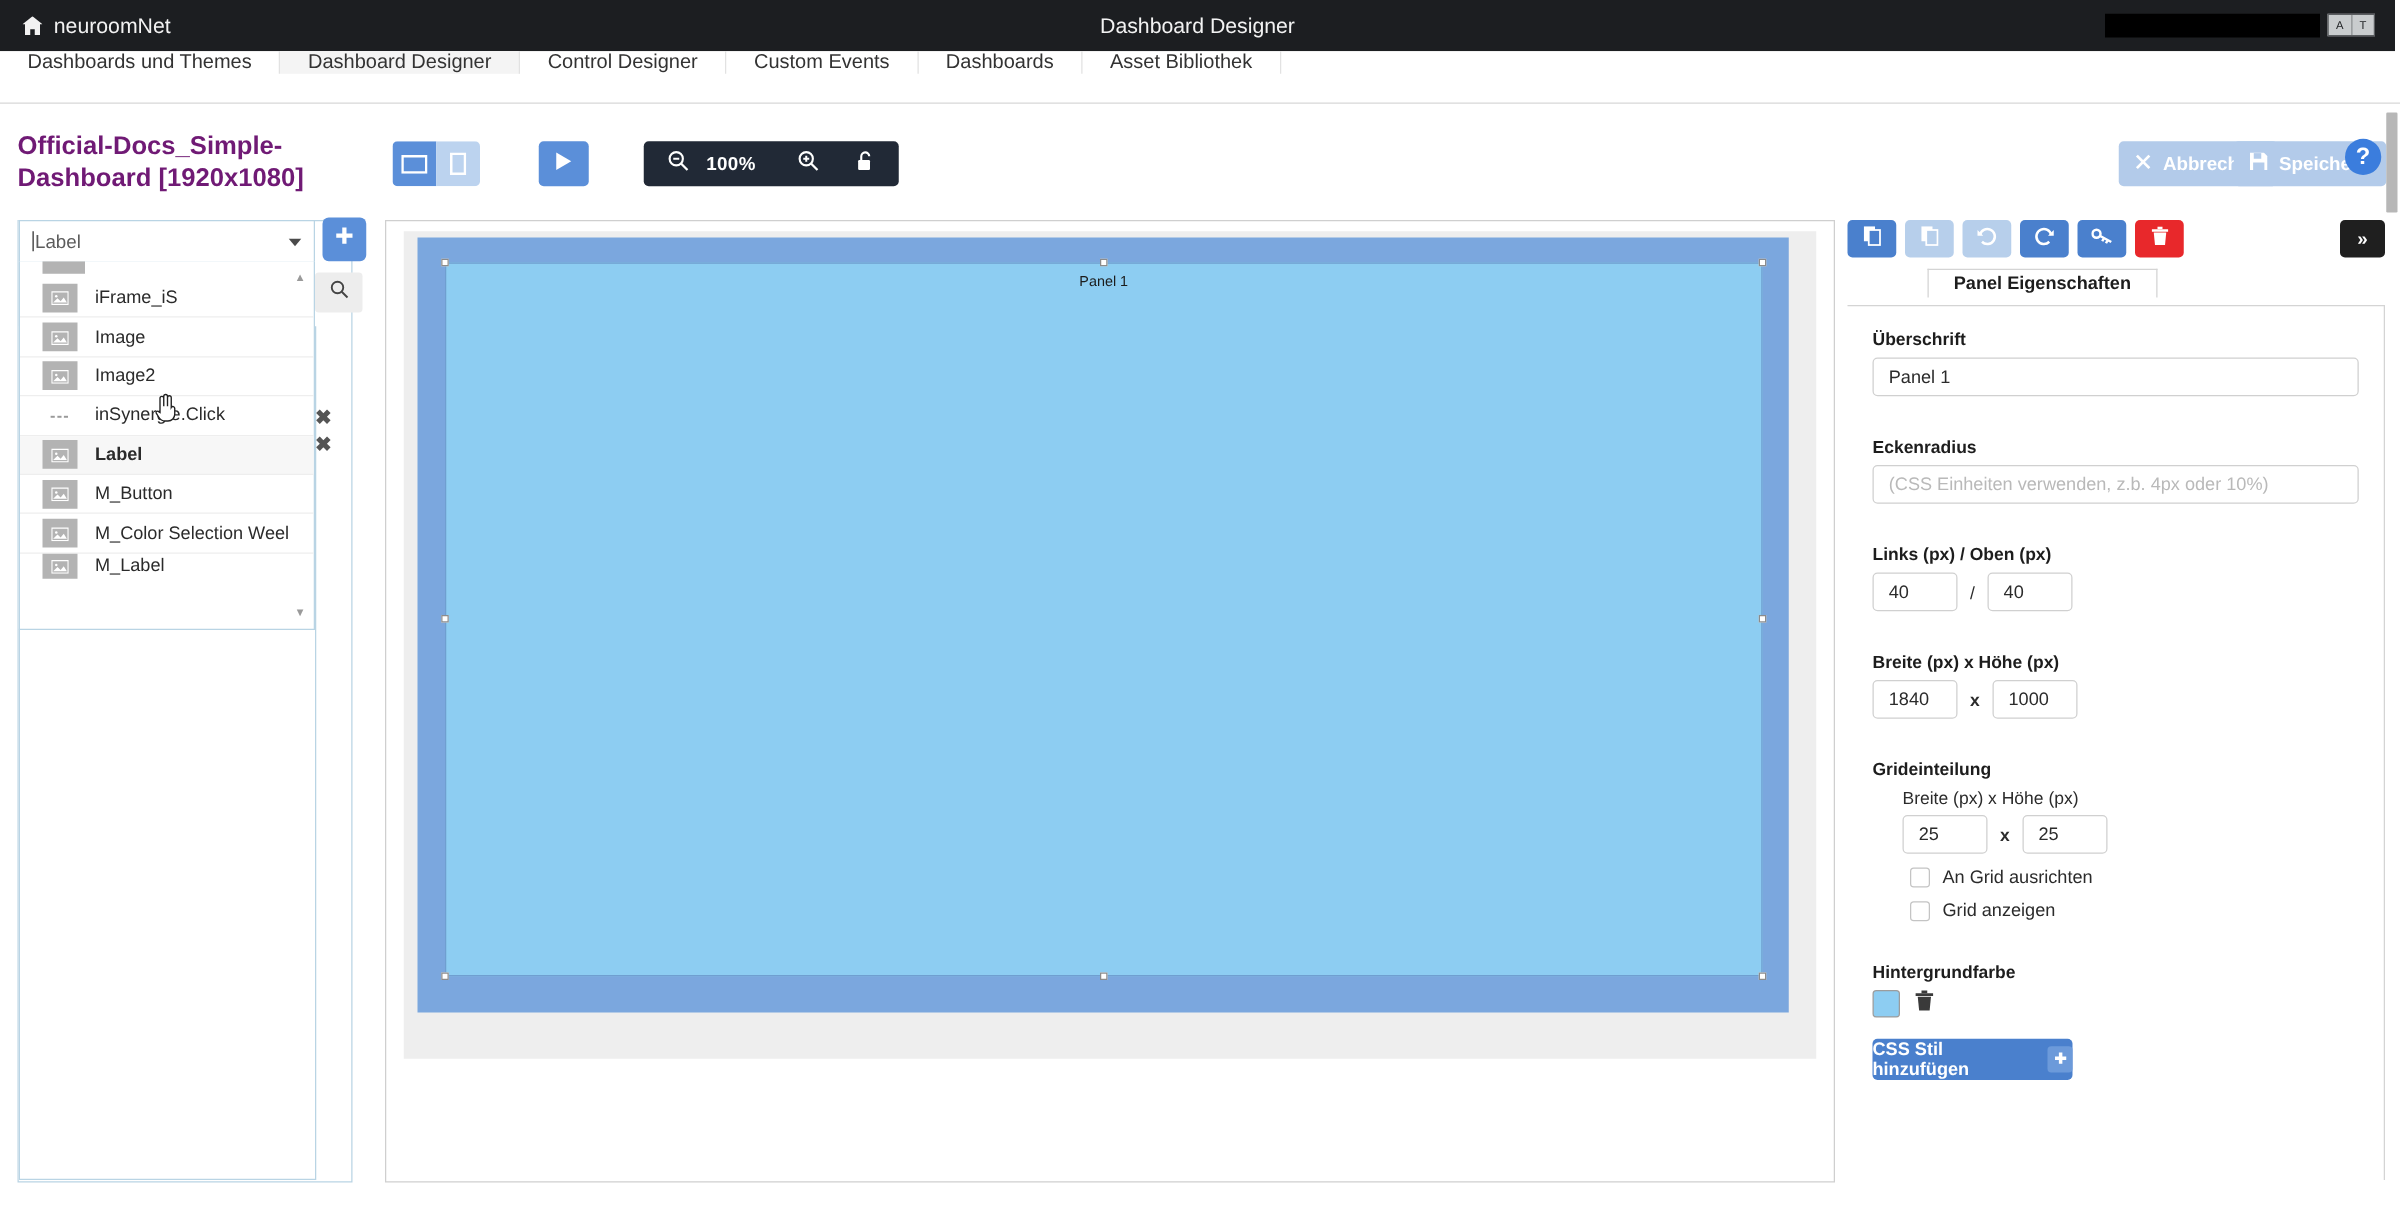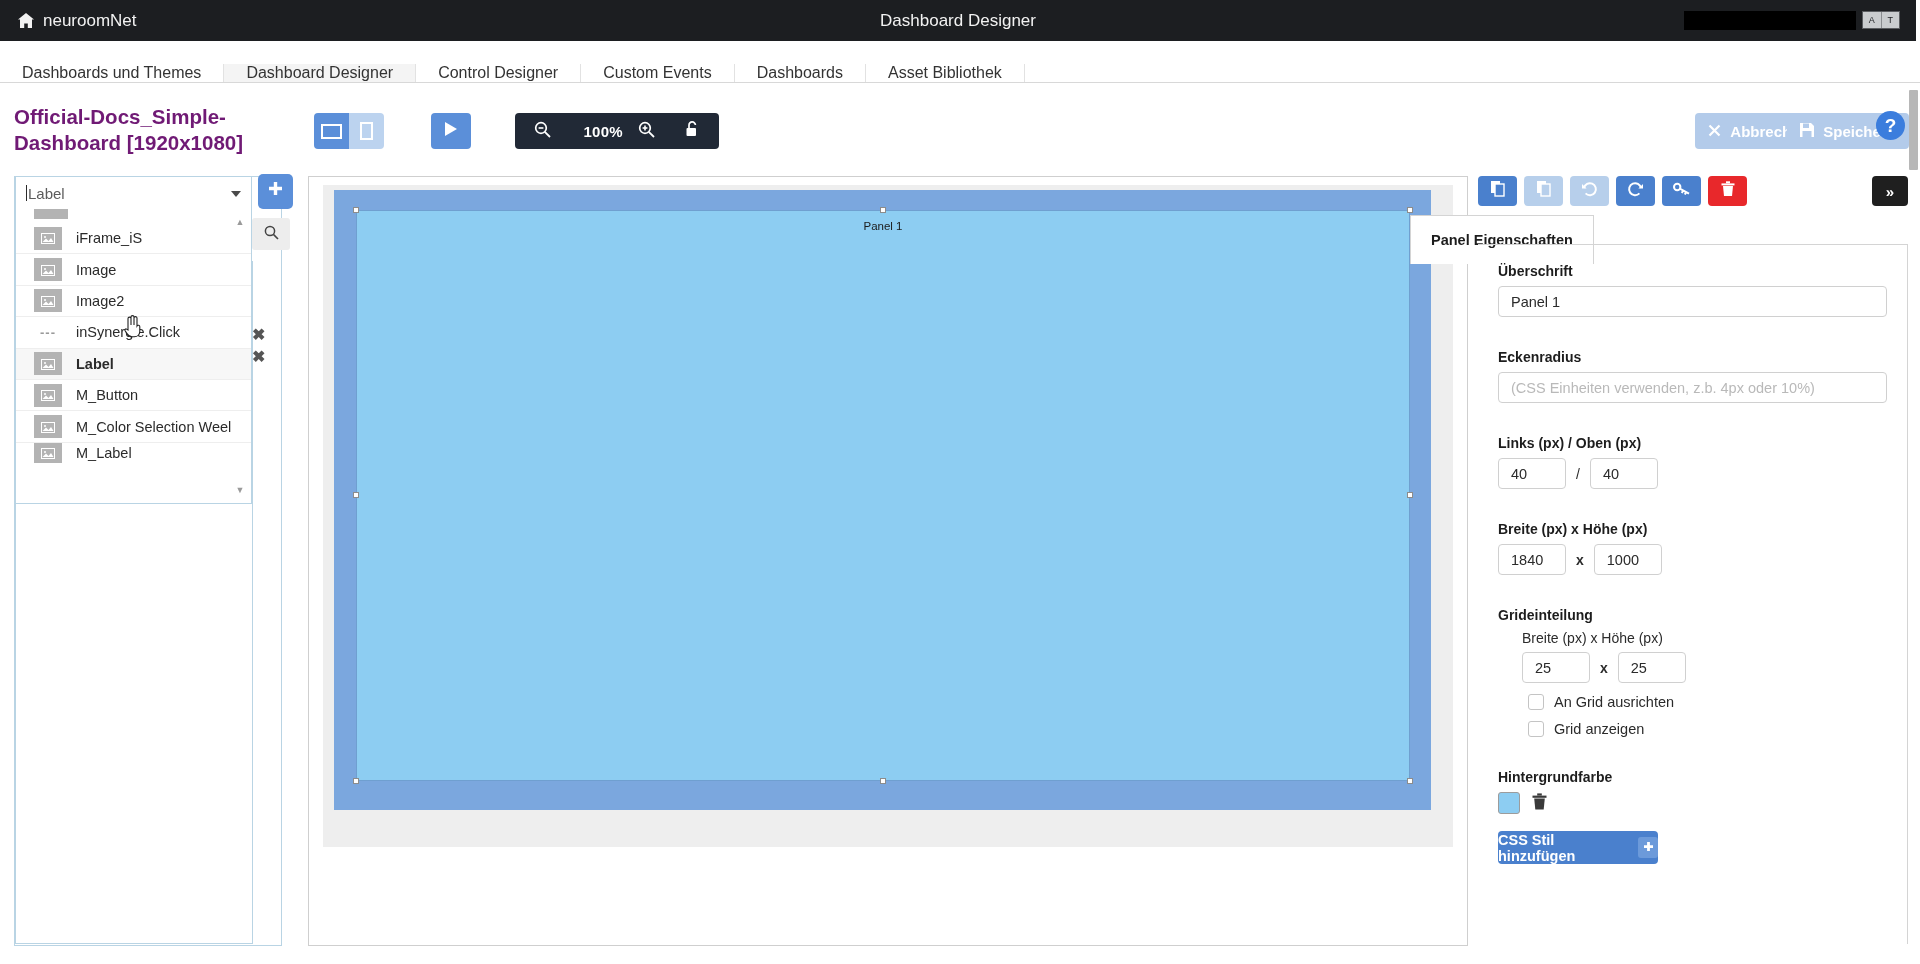--- a/index.html
+++ b/index.html
@@ -39,21 +39,21 @@
   .tiny-icons > span {
     flex: 1; display:flex; align-items:center; justify-content:center;
     font-size: 9px; color: #1c1e21; border-right: 1px solid #8a8d90;
   }
   .tiny-icons > span:last-child { border-right: none; }
 
   
   .navbar {
     position: absolute; top: 41px; left: 0; width: 1920px; height: 42px;
     background: #ffffff; border-bottom: 1px solid #d8d8d8;
-    display: flex; align-items: flex-end;
+    display: flex; align-items: flex-start;
   }
   .nav-tab {
     display: flex; align-items: center; justify-content: center;
     padding: 0 22px; font-size: 16px; color: #333333;
     border-right: 1px solid #e2e2e2; cursor: pointer;
     white-space: nowrap;
   }
   .nav-tab.active { background: #f4f4f4; }
 
   
@@ -81,21 +81,21 @@
     position: absolute; left: 515px; top: 113px;
     height: 36px; border-radius: 4px; background: #212936;
     display: flex; align-items: center; gap: 0px; padding: 0 4px;
     color: #ffffff;
   }
   .zoom-bar .zb {
     width: 46px; height: 34px; display:flex; align-items:center;
     justify-content:center; cursor:pointer;
   }
   .zoom-bar .zlevel {
-    min-width: 58px; text-align:right; font-size: 15px; font-weight: bold;
+    min-width: 58px; text-align:left; font-size: 15px; font-weight: bold;
     letter-spacing: .3px;
   }
   .hdr-btn {
     position: absolute; top: 113px; height: 36px; border-radius: 4px;
     background: #b3cbea; color: #ffffff; font-size: 15px; font-weight: bold;
     display: flex; align-items: center; justify-content: center; gap: 9px;
     cursor: pointer; padding: 0 18px;
   }
   #btn-cancel { left: 1695px; width: 127px; }
   #btn-save   { left: 1739px; width: 122px; margin-left: 48px; }
@@ -244,22 +244,22 @@
   .rp-btn.blue { background: #4a80cd; }
   .rp-btn.blue-off { background: #b7cfeb; }
   .rp-btn.red { background: #e8282b; }
   .rp-expand {
     position: absolute; left: 1872px; top: 176px;
     width: 36px; height: 30px; border-radius: 4px; background: #1f1f1f;
     color: #ffffff; display:flex; align-items:center; justify-content:center;
     cursor:pointer; font-size: 15px; font-weight: bold;
   }
   .rp-tab {
-    position: absolute; left: 1410px; top: 215px;
-    padding: 16px 20px; border: 1px solid #d4d4d4; border-bottom: none;
+    position: absolute; left: 1542px; top: 215px;
+    padding: 3px 20px; border: 1px solid #d4d4d4; border-bottom: none;
     background: #ffffff; font-size: 14.5px; font-weight: bold; color: #1d1d1d;
     cursor: pointer;
   }
   .rp-body {
     position: absolute; left: 1478px; top: 244px;
     width: 430px; height: 700px;
     border-top: 1px solid #d4d4d4; border-right: 1px solid #d4d4d4;
     padding: 18px 20px 0 20px;
   }
   .fld-label {

